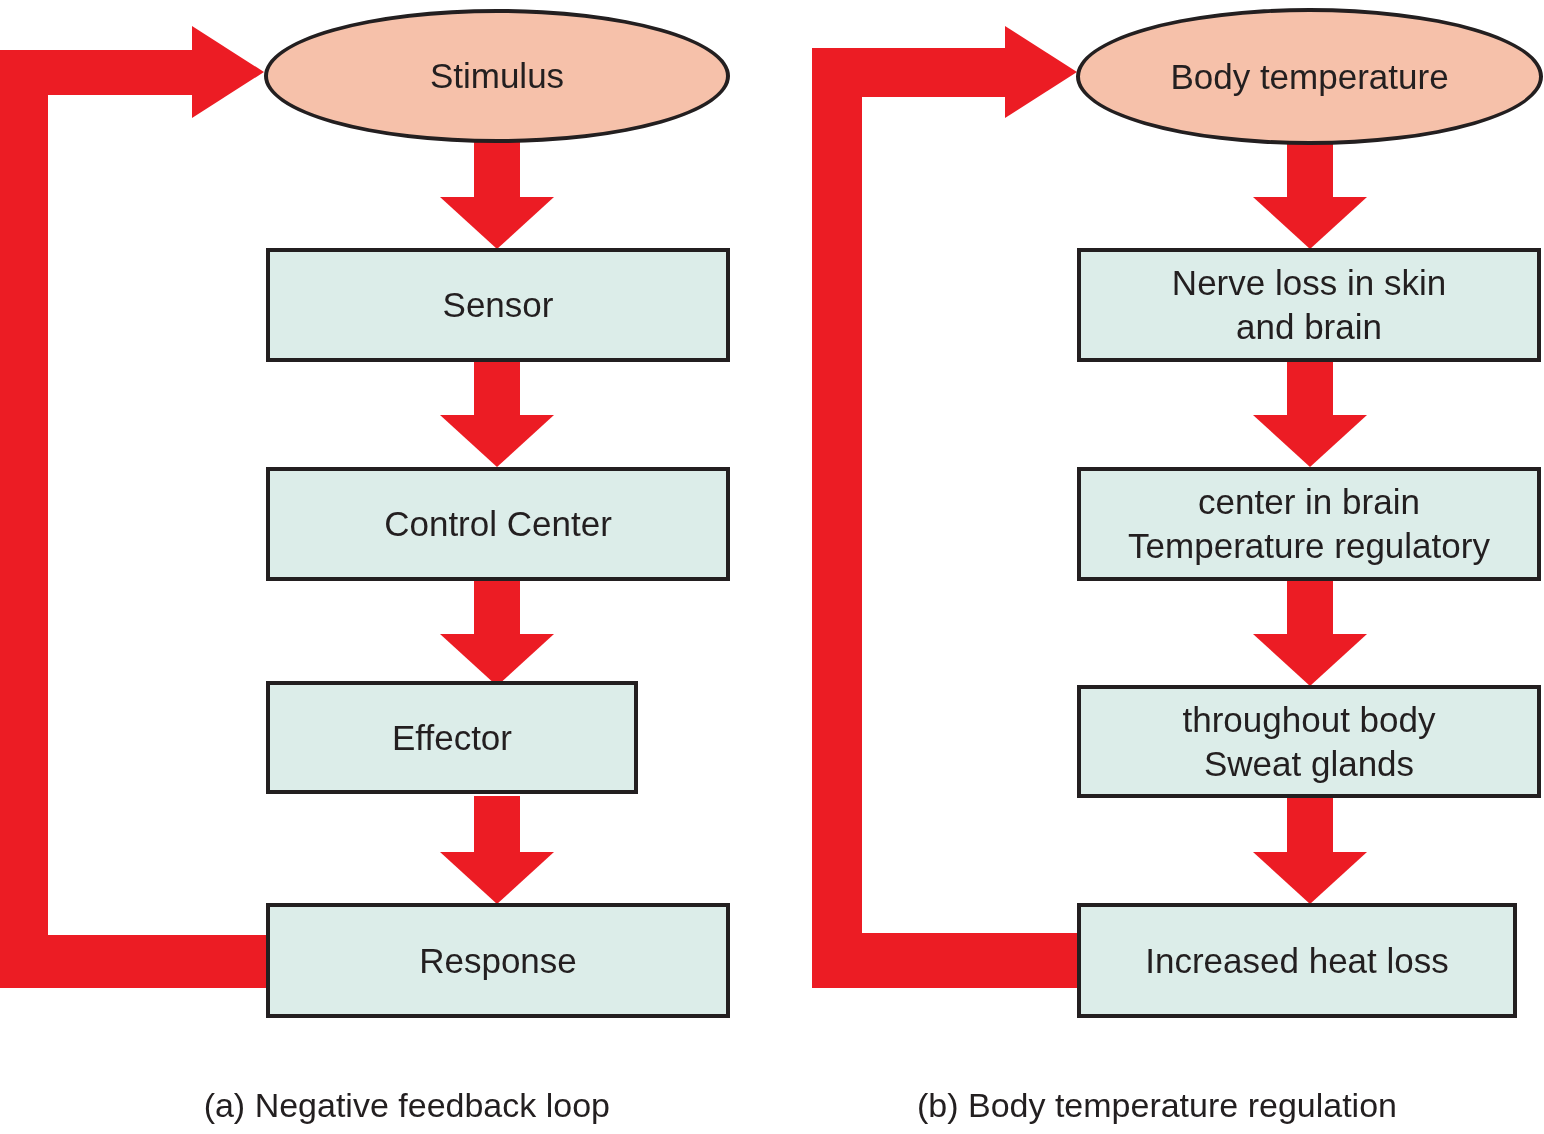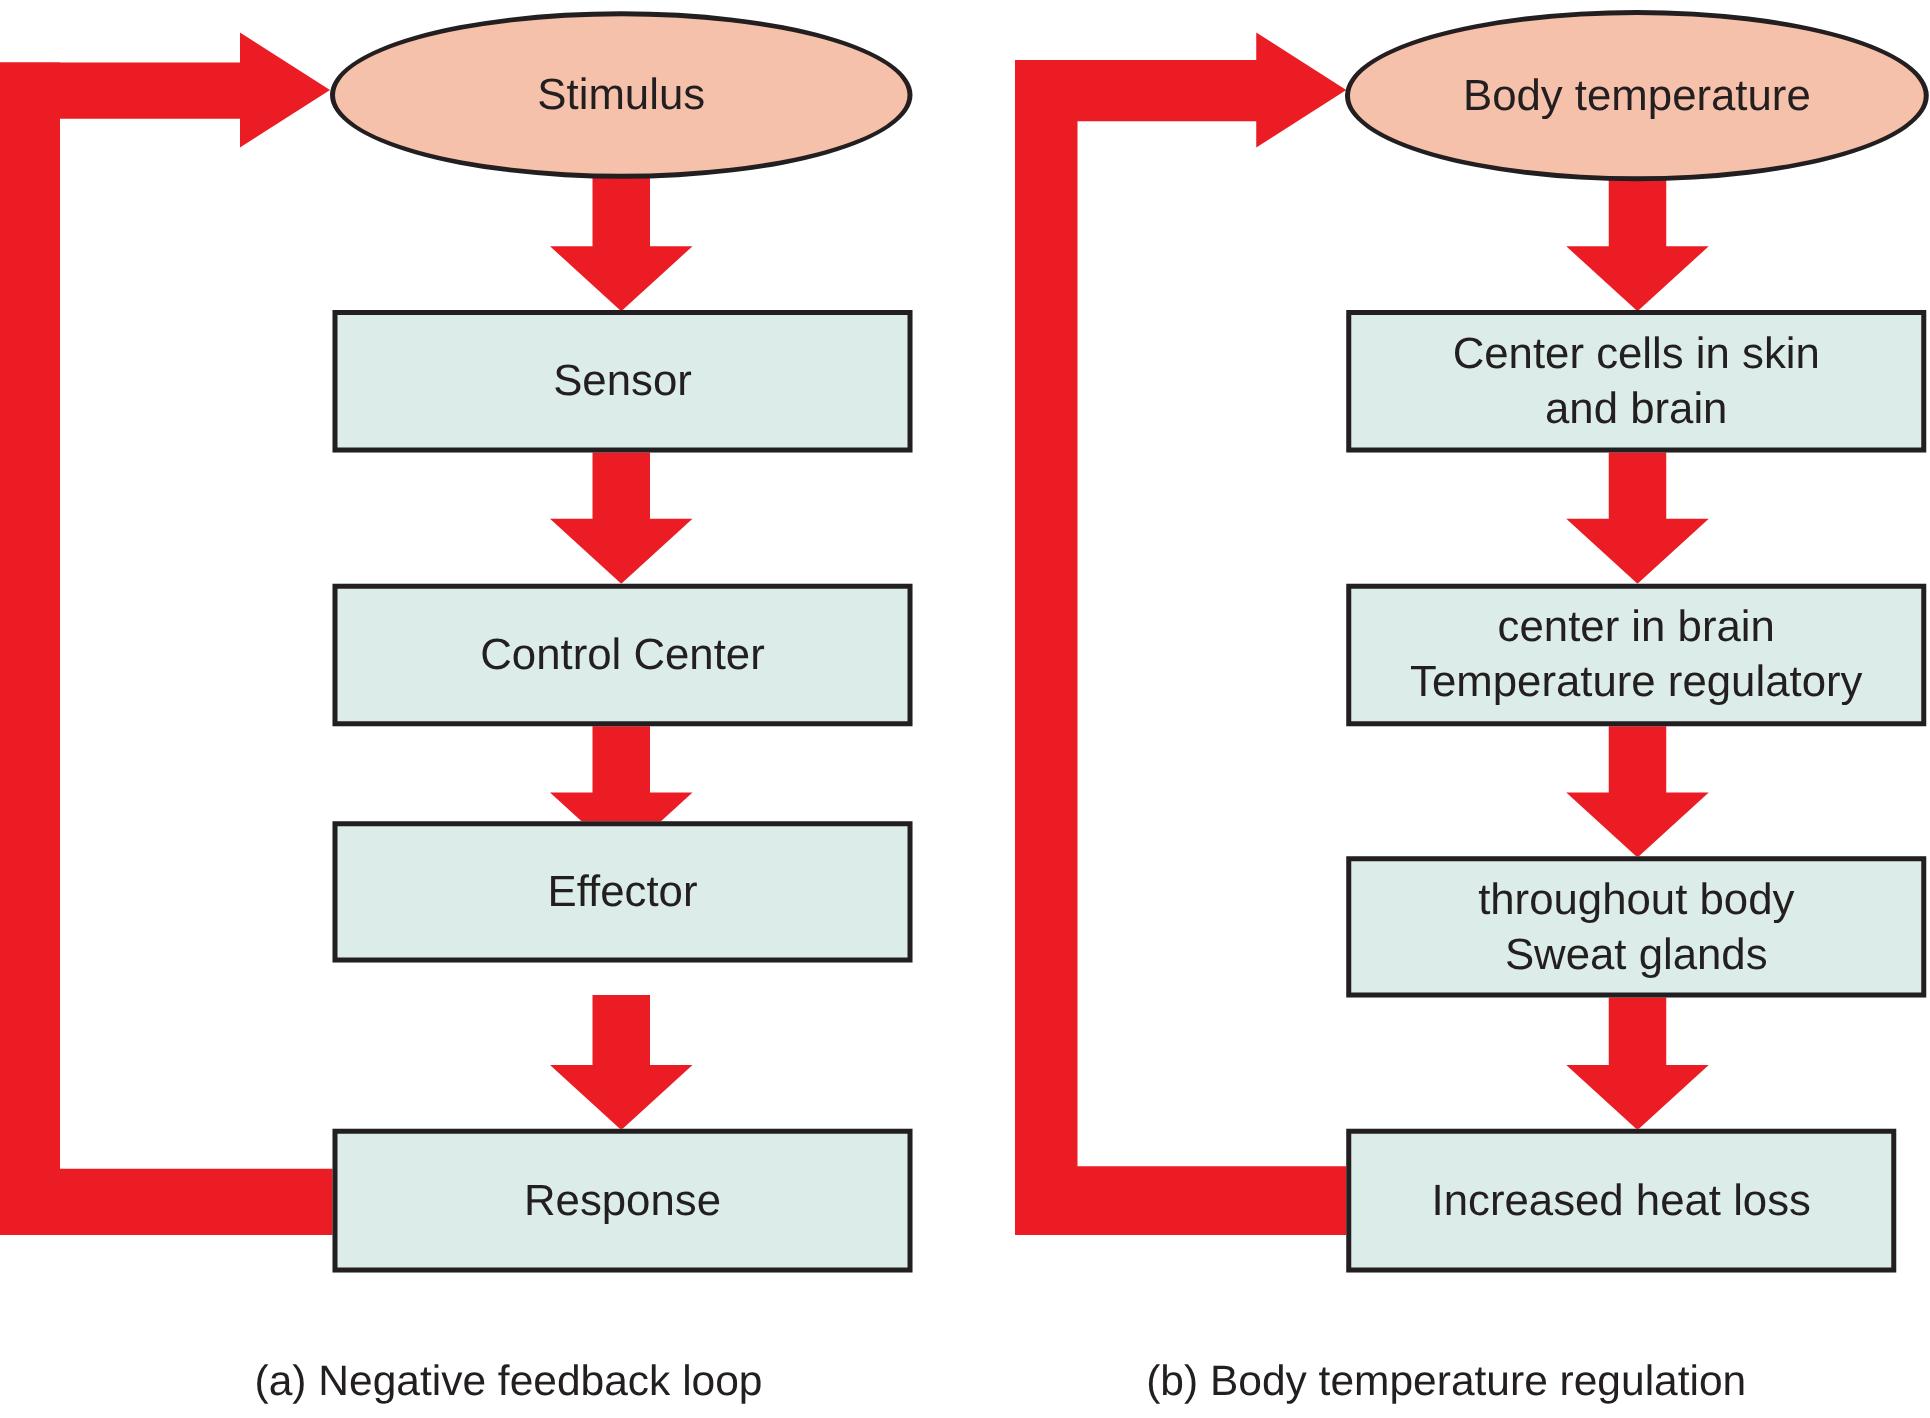--- a/index.html
+++ b/index.html
@@ -74,21 +74,21 @@
     </div>
 
     <div class="node-box" style="left:266px;top:248px;width:464px;height:114px">
       <div class="line">Sensor</div>
 
     </div>
     <div class="node-box" style="left:266px;top:467px;width:464px;height:114px">
       <div class="line">Control Center</div>
 
     </div>
-    <div class="node-box" style="left:266px;top:657px;width:464px;height:113px">
+    <div class="node-box" style="left:266px;top:681px;width:372px;height:113px">
       <div class="line">Effector</div>
 
     </div>
     <div class="node-box" style="left:266px;top:903px;width:464px;height:115px">
       <div class="line">Response</div>
 
     </div>
 
     <div class="caption" style="left:90px;top:1086px;width:520px">(a) Negative feedback loop</div>
   </div>
@@ -115,21 +115,21 @@
     <div class="block-arrow-down" style="left:1253px;top:796px;height:108px">
         <div class="shaft"></div>
         <div class="head"></div>
       </div>
 
     <div class="ellipse" style="left:1076px;top:8px;width:467px;height:137px">
       <div class="line">Body temperature</div>
     </div>
 
     <div class="node-box" style="left:1077px;top:248px;width:464px;height:114px">
-      <div class="line">Center cells in skin</div>
+      <div class="line">Nerve loss in skin</div>
       <div class="line">and brain</div>
     </div>
     <div class="node-box" style="left:1077px;top:467px;width:464px;height:114px">
       <div class="line">center in brain</div>
       <div class="line">Temperature regulatory</div>
     </div>
     <div class="node-box" style="left:1077px;top:685px;width:464px;height:113px">
       <div class="line">throughout body</div>
       <div class="line">Sweat glands</div>
     </div>

